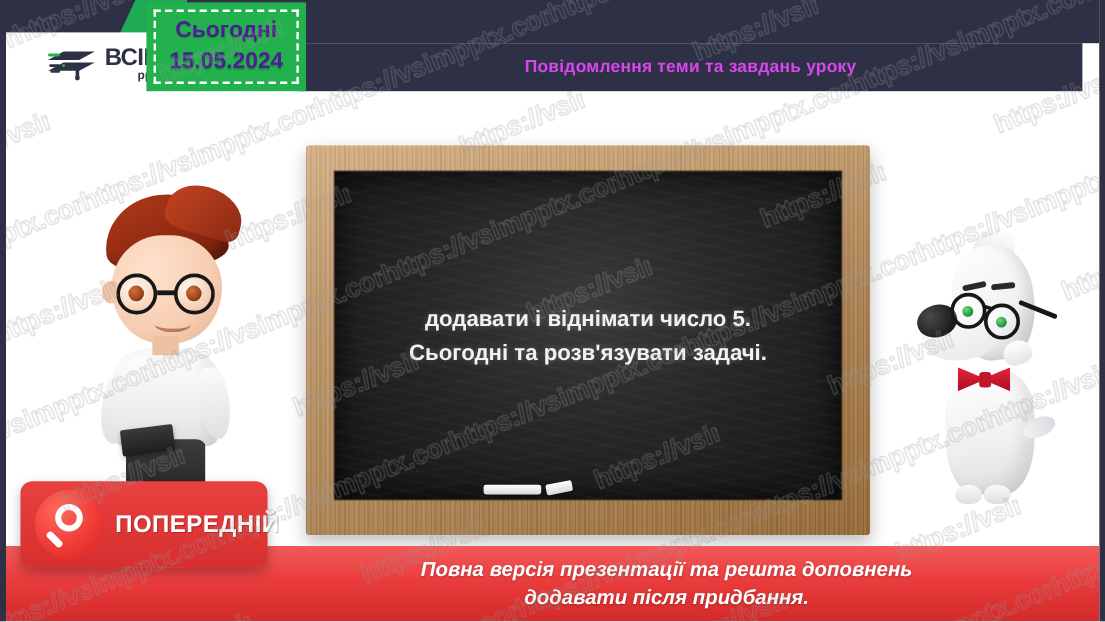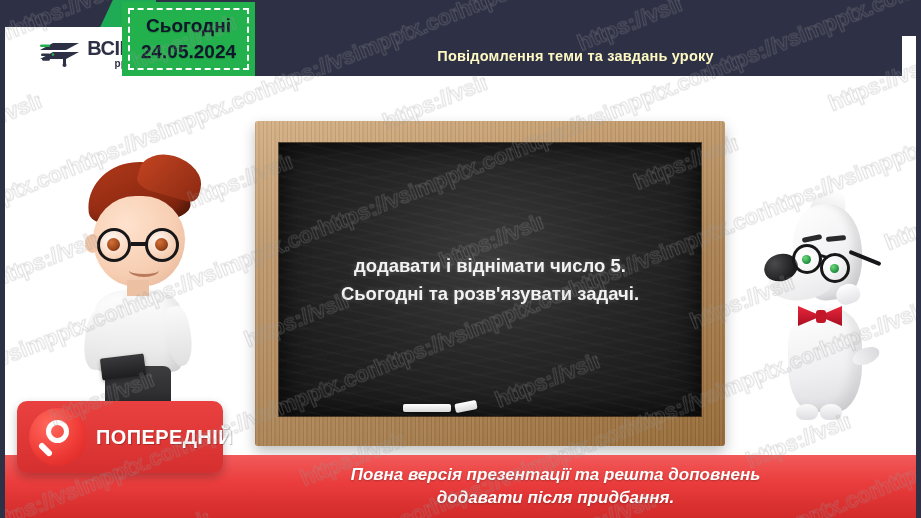--- a/index.html
+++ b/index.html
@@ -50,21 +50,21 @@
   }
 
   
   .date-badge {
     position:absolute; left:117px; top:2px;
     width:133px; height:74px;
     background:#22b14c;
     z-index:8;
     display:flex; flex-direction:column;
     align-items:center; justify-content:center;
-    color:#0f172a;
+    color:#4c1d95;
   }
   .date-badge::after {
     content:""; position:absolute; left:6px; top:6px; right:6px; bottom:6px;
     border:2px dashed #ffffff;
     pointer-events:none;
   }
   .date-badge .d-line {
     font-size:19px; font-weight:bold; line-height:1.35;
     position:relative; z-index:2;
     text-shadow:0 1px 1px rgba(0,0,0,.2);
@@ -72,21 +72,21 @@
 
   
   .title-bar {
     position:absolute; left:244px; top:36px;
     width:653px; height:40px;
     background:#2e3145;
     display:flex; align-items:center; justify-content:center;
     z-index:4;
   }
   .title-bar .t {
-    color:#fef9c3; font-size:14.5px; font-weight:bold;
+    color:#d946ef; font-size:14.5px; font-weight:bold;
     letter-spacing:.2px;
   }
 
   
   .stage {
     position:absolute; left:-5px; top:76px; width:931px; height:442px;
     background:#ffffff;
   }
 
   
@@ -407,21 +407,21 @@
       </svg>
     </div>
     <div class="logo-text">
       <div class="logo-title">ВСІМ</div>
       <div class="logo-sub">pptx</div>
     </div>
   </div>
 
   <div class="date-badge">
     <div class="d-line">Сьогодні</div>
-    <div class="d-line">24.05.2024</div>
+    <div class="d-line">15.05.2024</div>
   </div>
 
   <div class="title-bar">
     <div class="t">Повідомлення теми та завдань уроку</div>
   </div>
 
   <div class="stage"></div>
 
   <div class="char boy">
     <div class="hair"></div>

